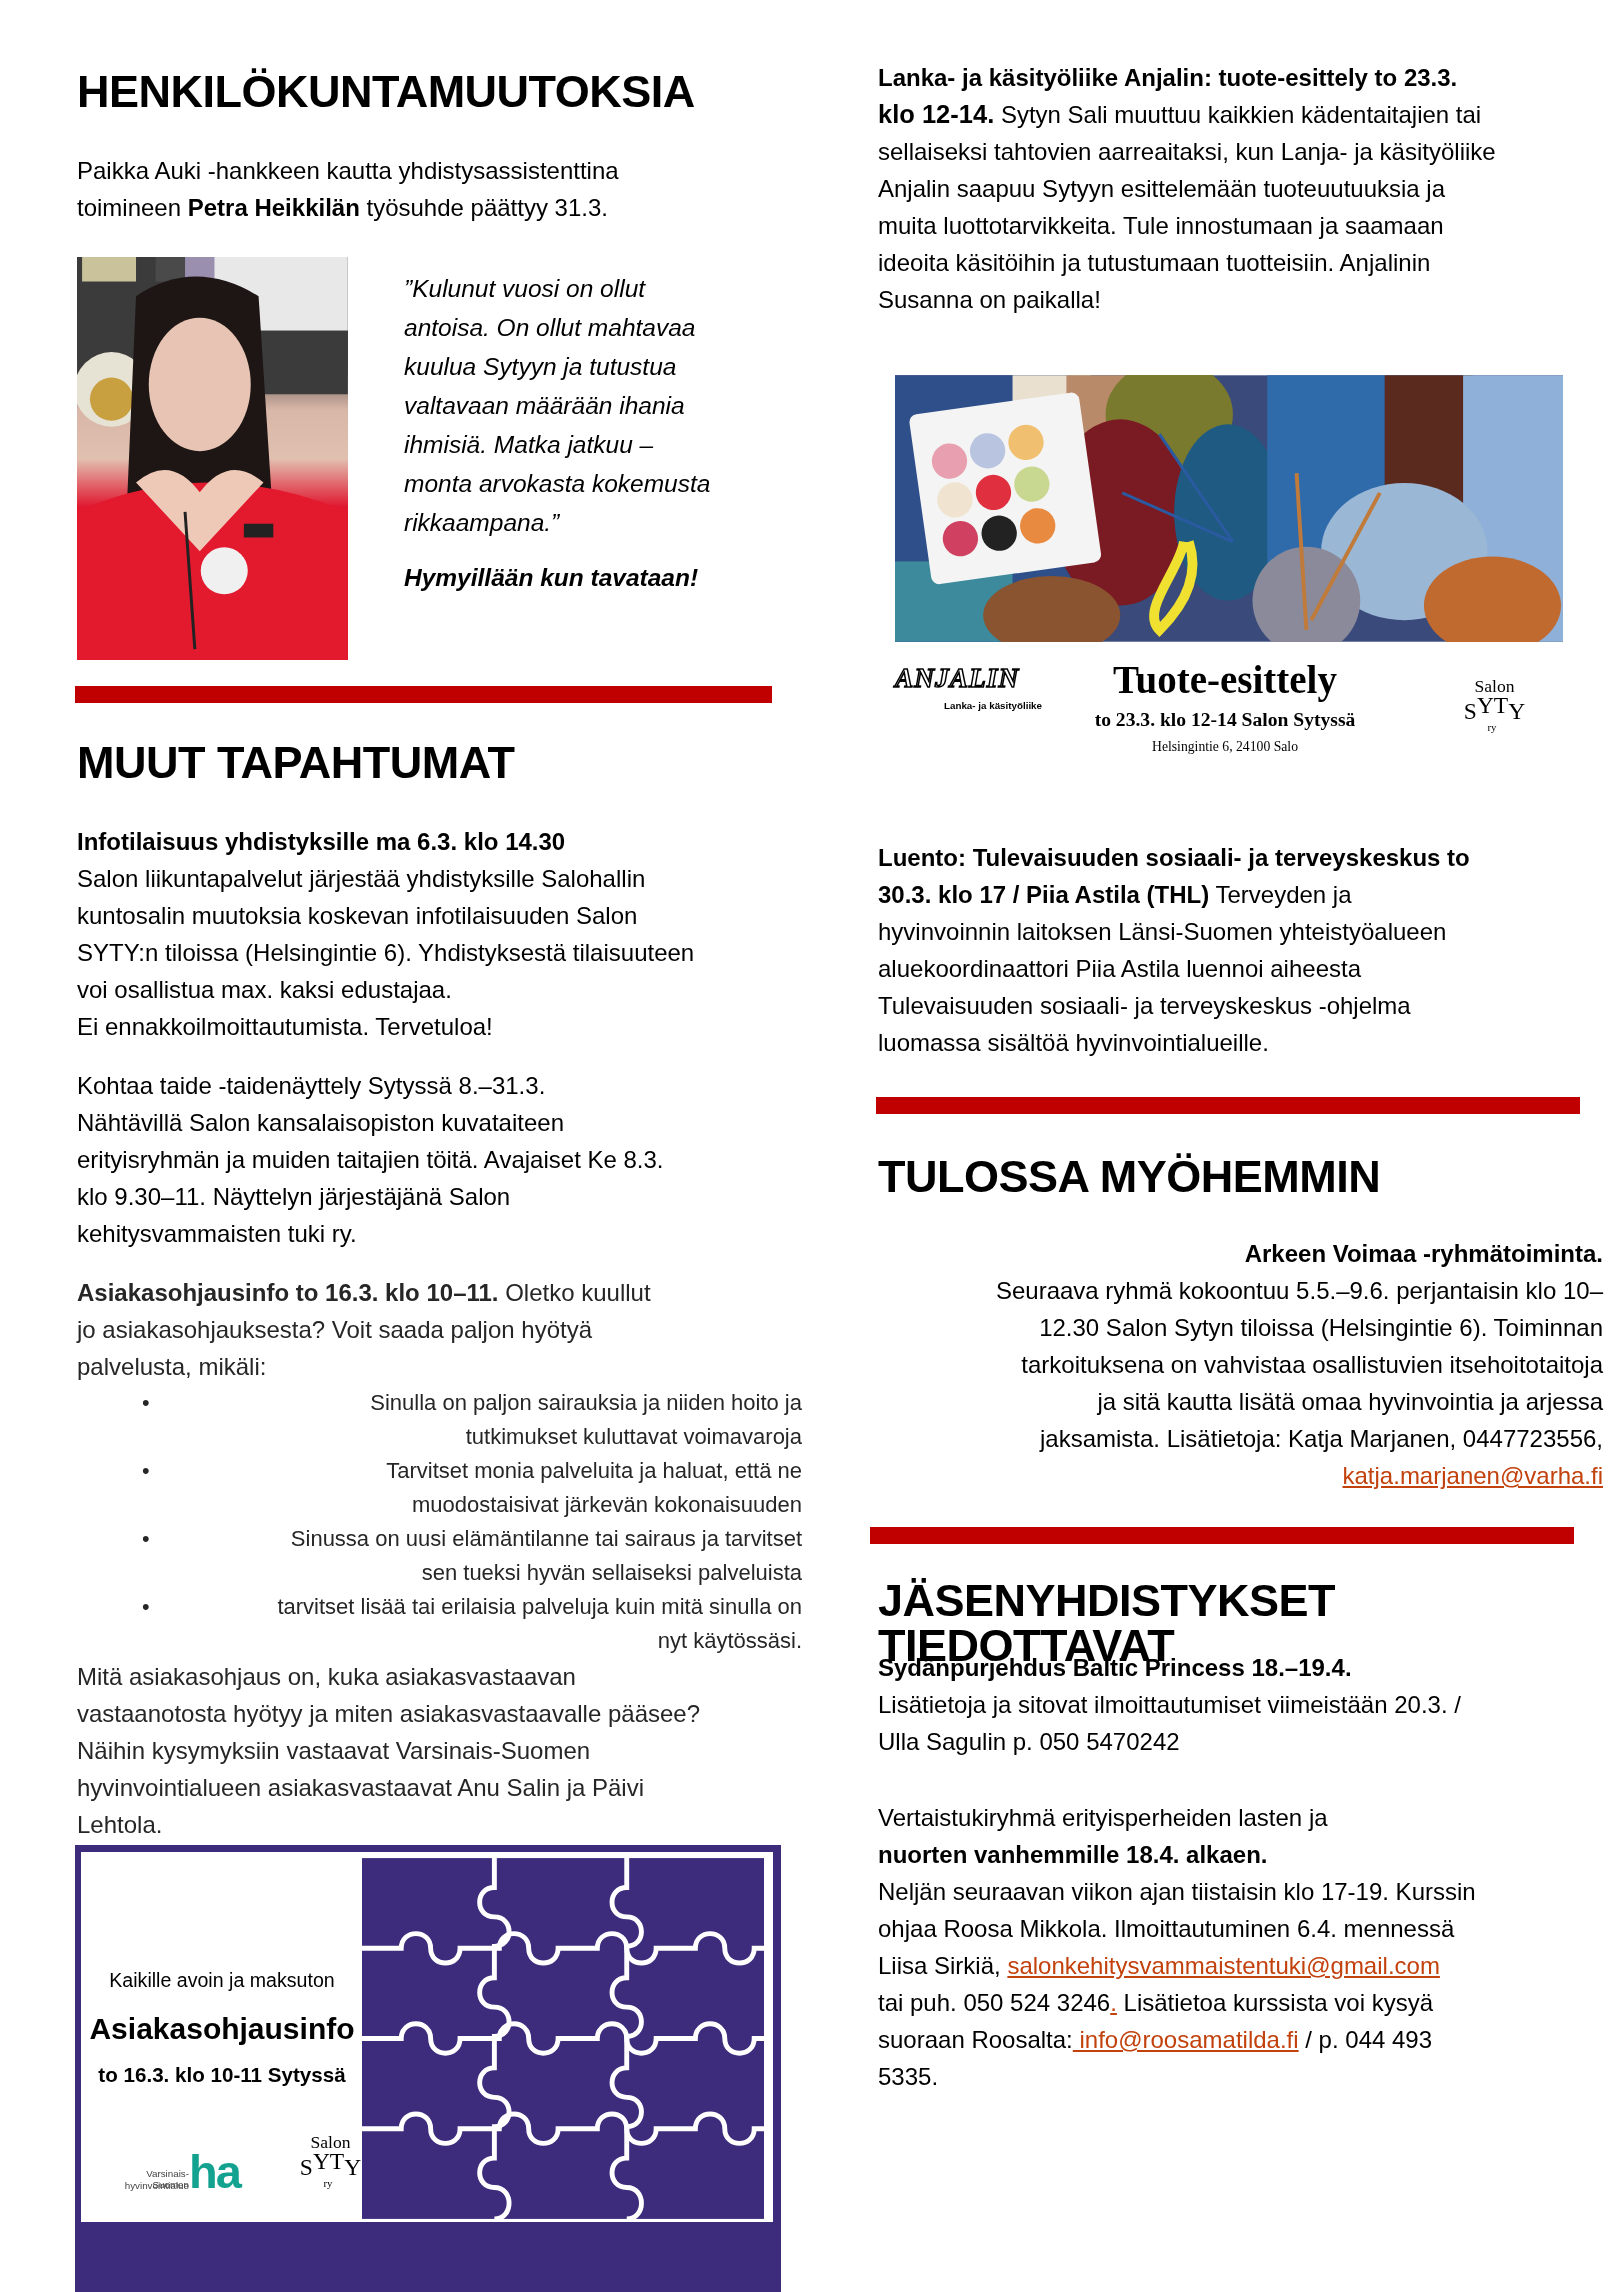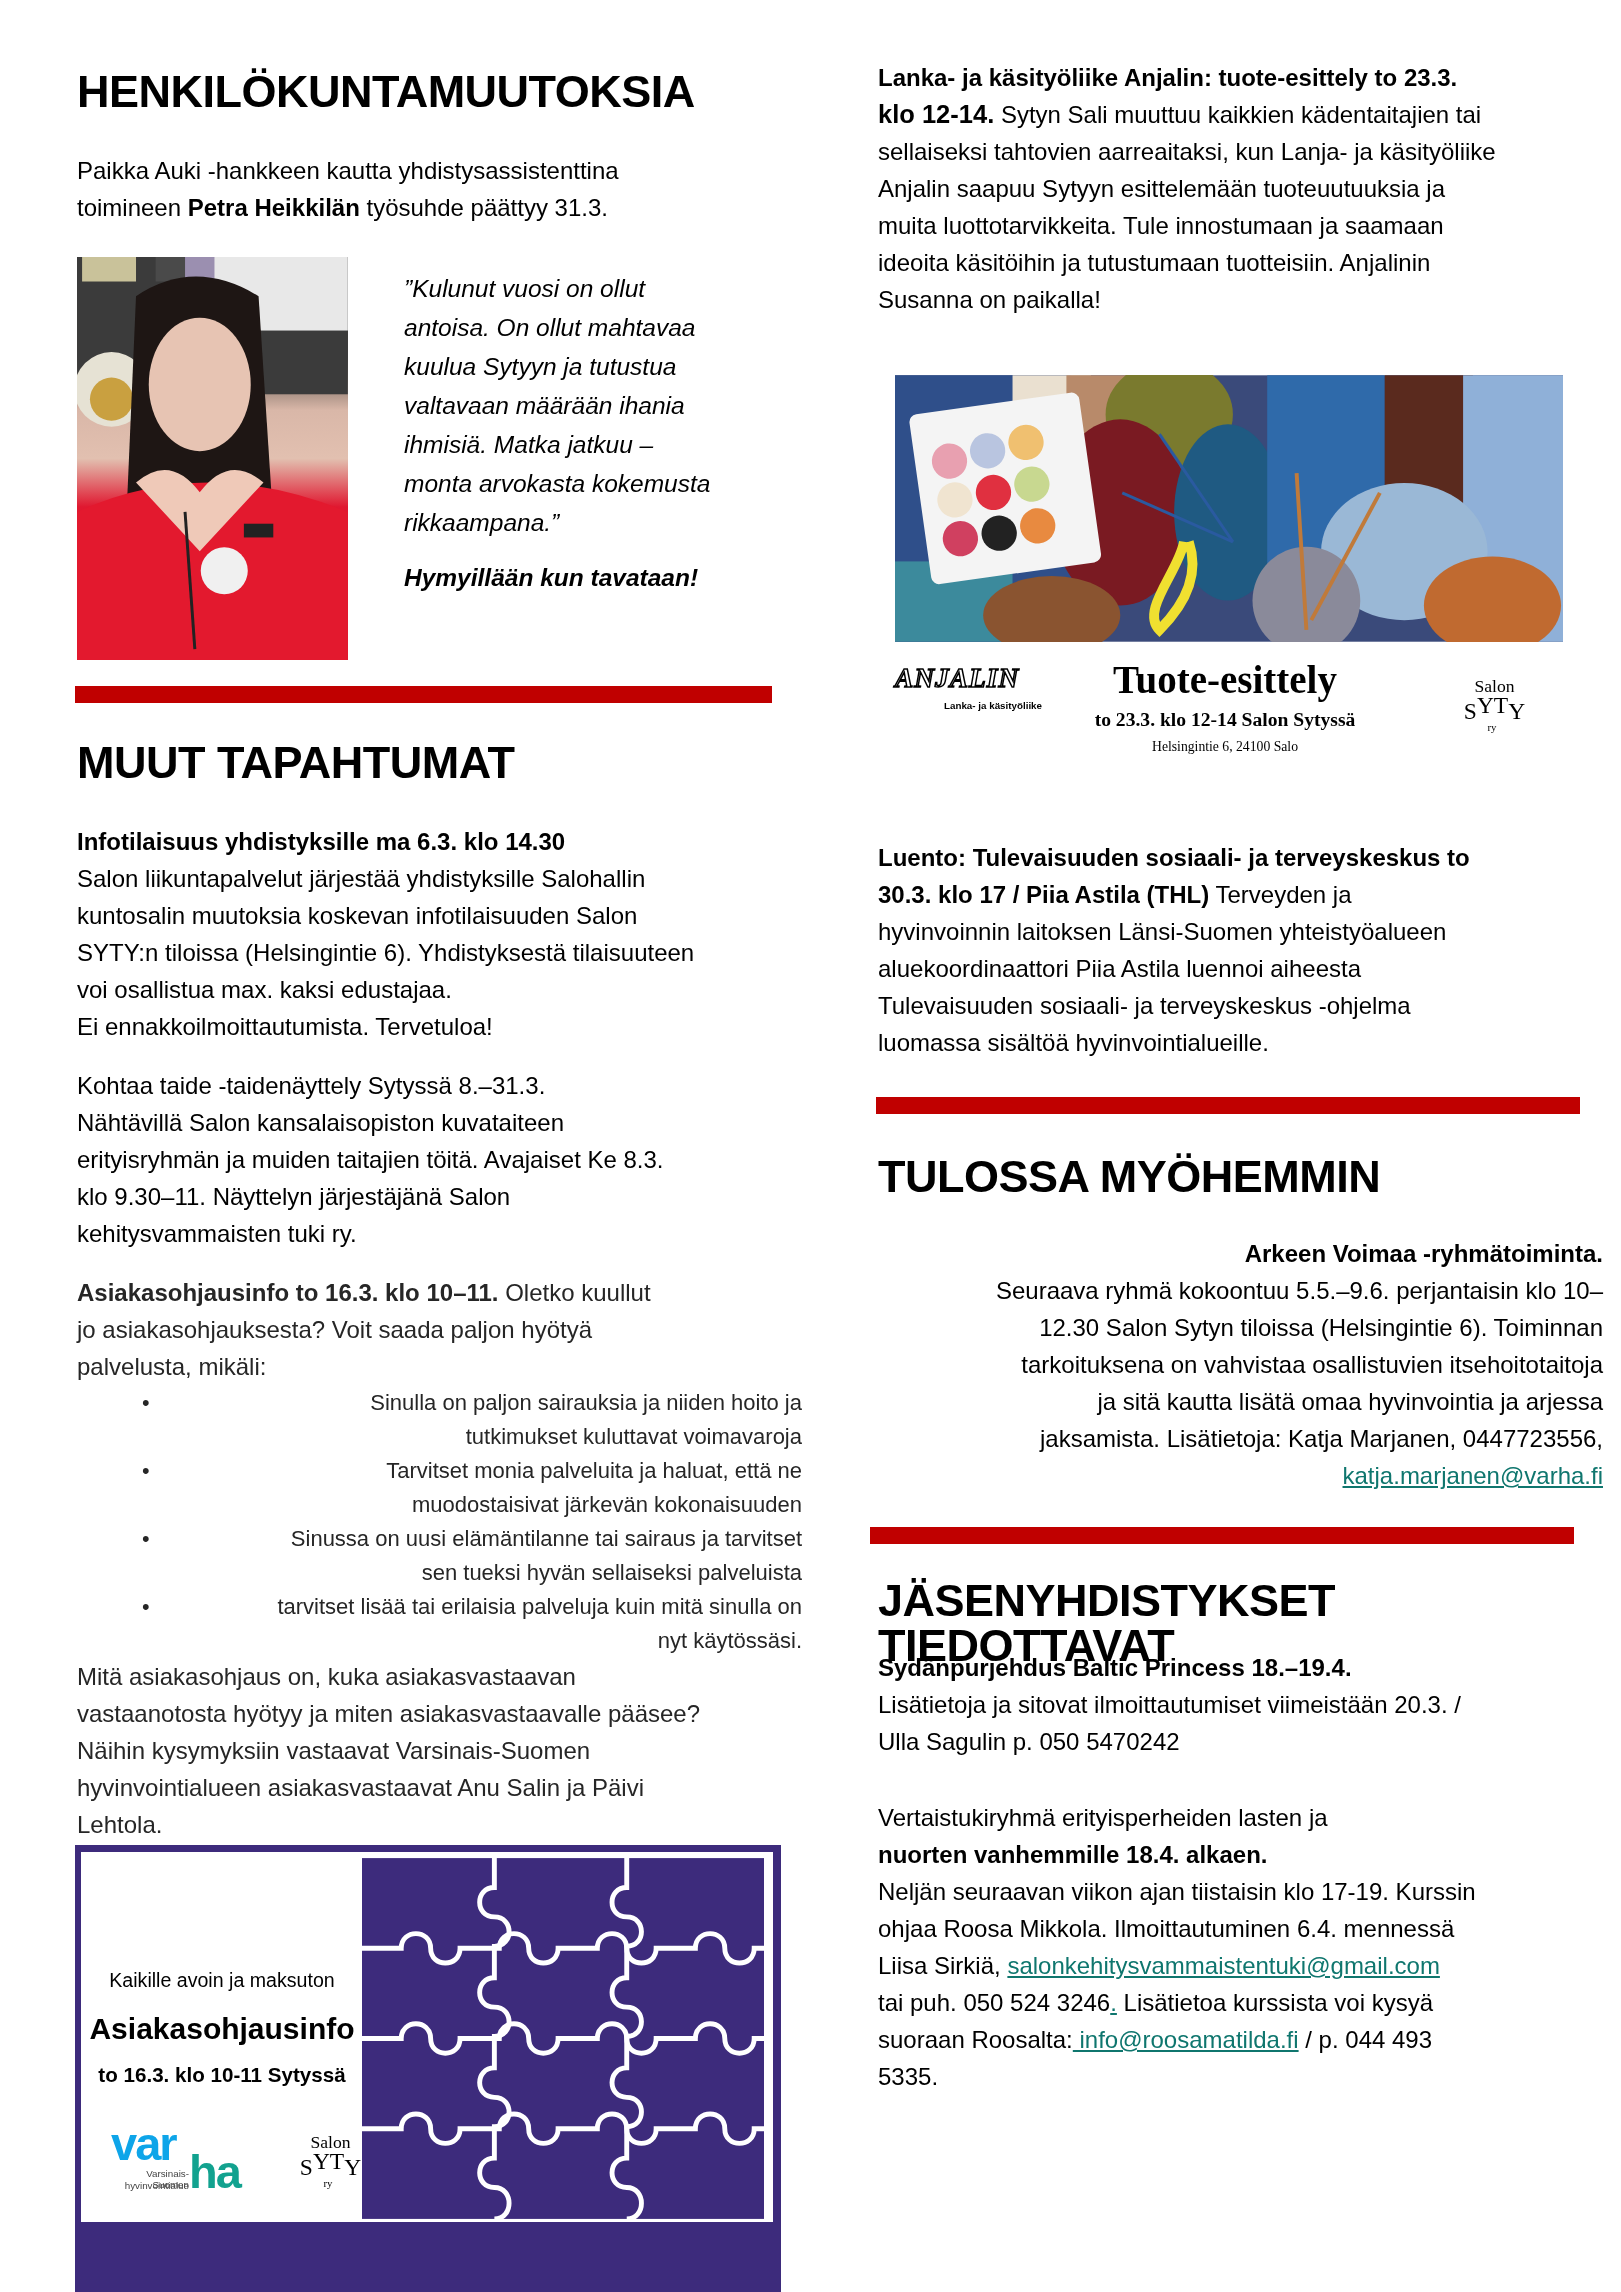--- a/index.html
+++ b/index.html
@@ -5,21 +5,21 @@
   html, body { margin: 0; padding: 0; background: #ffffff; }
   body { width: 1621px; height: 2293px; position: relative; overflow: hidden;
          font-family: "Liberation Sans", "DejaVu Sans", sans-serif; color: #000; }
   .abs { position: absolute; }
   .h1 { font-family: "Liberation Sans", sans-serif; font-weight: 700; font-size: 45px; letter-spacing: -0.5px; line-height: 1; margin: 0; }
   .body-text { font-size: 24px; line-height: 37px; }
   .body-text b { font-weight: 700; }
   .ital { font-style: italic; font-size: 24.5px; line-height: 39px; }
   .redbar { position: absolute; background: #c00000; height: 16.7px; }
   .gray { color: #262626; }
-  .link { color: #0f766e; text-decoration: underline; }
+  .link { color: #c2410c; text-decoration: underline; }
   ul.bullets { list-style: none; margin: 0; padding: 0; }
   ul.bullets li { position: relative; padding-left: 112px; font-size: 22px; line-height: 34px; color: #262626; }
   ul.bullets li::before { content: "\2022"; position: absolute; left: 65px; top: 0; font-size: 21.6px; }
   .photo { background: linear-gradient(180deg, #3a3a3a 0%, #4a4540 25%, #d9b7a8 38%, #e2c0b0 50%, #e01830 62%, #d8162c 100%); overflow: hidden; }
   .yarn { overflow: hidden; }
   .serif { font-family: "Liberation Serif", "DejaVu Serif", serif; }
 </style>
 </head>
 <body>
 
@@ -120,21 +120,21 @@
       <path d="M0 276 H40 C40 256 70 256 70 276 C70 296 100 296 100 276 H140 C140 256 170 256 170 276 C170 296 200 296 200 276 H240 C240 256 270 256 270 276 C270 296 300 296 300 276 H340 C340 256 370 256 370 276 C370 296 400 296 400 276 H410"></path>
       <path d="M135 0 V30 C115 30 115 60 135 60 C155 60 155 90 135 90 V122 C115 122 115 152 135 152 C155 152 155 182 135 182 V214 C115 214 115 244 135 244 C155 244 155 274 135 274 V306 C115 306 115 336 135 336 C155 336 155 368 135 368"></path>
       <path d="M270 0 V30 C250 30 250 60 270 60 C290 60 290 90 270 90 V122 C250 122 250 152 270 152 C290 152 290 182 270 182 V214 C250 214 250 244 270 244 C290 244 290 274 270 274 V306 C250 306 250 336 270 336 C290 336 290 368 270 368"></path>
     </g>
   </svg>
   <div class="abs" style="left:0; top:124px; width:294px; text-align:center; font-size:19.6px;">Kaikille avoin ja maksuton</div>
   <div class="abs" style="left:0; top:167px; width:294px; text-align:center; font-size:30px; font-weight:700;">Asiakasohjausinfo</div>
   <div class="abs" style="left:0; top:218px; width:294px; text-align:center; font-size:20.6px; font-weight:700;">to 16.3. klo 10-11 Sytyssä</div>
 
   <div class="abs" style="left:36px; top:279px; width:176px; height:78px;">
-    <div class="abs" style="left:0; top:-7.8px; font-size:47px; font-weight:900; color:#0ea5e9; letter-spacing:-2px;">var</div>
+    <div class="abs" style="left:0; top:-7.8px; font-size:47px; font-weight:900; color:#ffffff; letter-spacing:-2px;">var</div>
     <div class="abs" style="left:78px; top:19.6px; font-size:47px; font-weight:900; color:#12a28f; letter-spacing:-2px;">ha</div>
     <div class="abs" style="left:0; top:44px; width:78px; text-align:right; font-size:9.8px; color:#444;">Varsinais-Suomen</div>
     <div class="abs" style="left:0; top:56px; width:78px; text-align:right; font-size:9.8px; color:#444;">hyvinvointialue</div>
   </div>
 
   <div class="abs serif" style="left:221px; top:287px; width:69px; text-align:center;">
     <div style="font-size:17.6px;">Salon</div>
     <div style="font-size:23.5px; position:relative; line-height:29px;"><span>S</span><span style="position:relative; top:-5.9px;">Y</span><span style="position:relative; top:-5.9px;">T</span><span>Y</span><span class="abs" style="left:27.4px; top:15.7px; font-size:10.8px;">ry</span></div>
   </div>
 </div>

